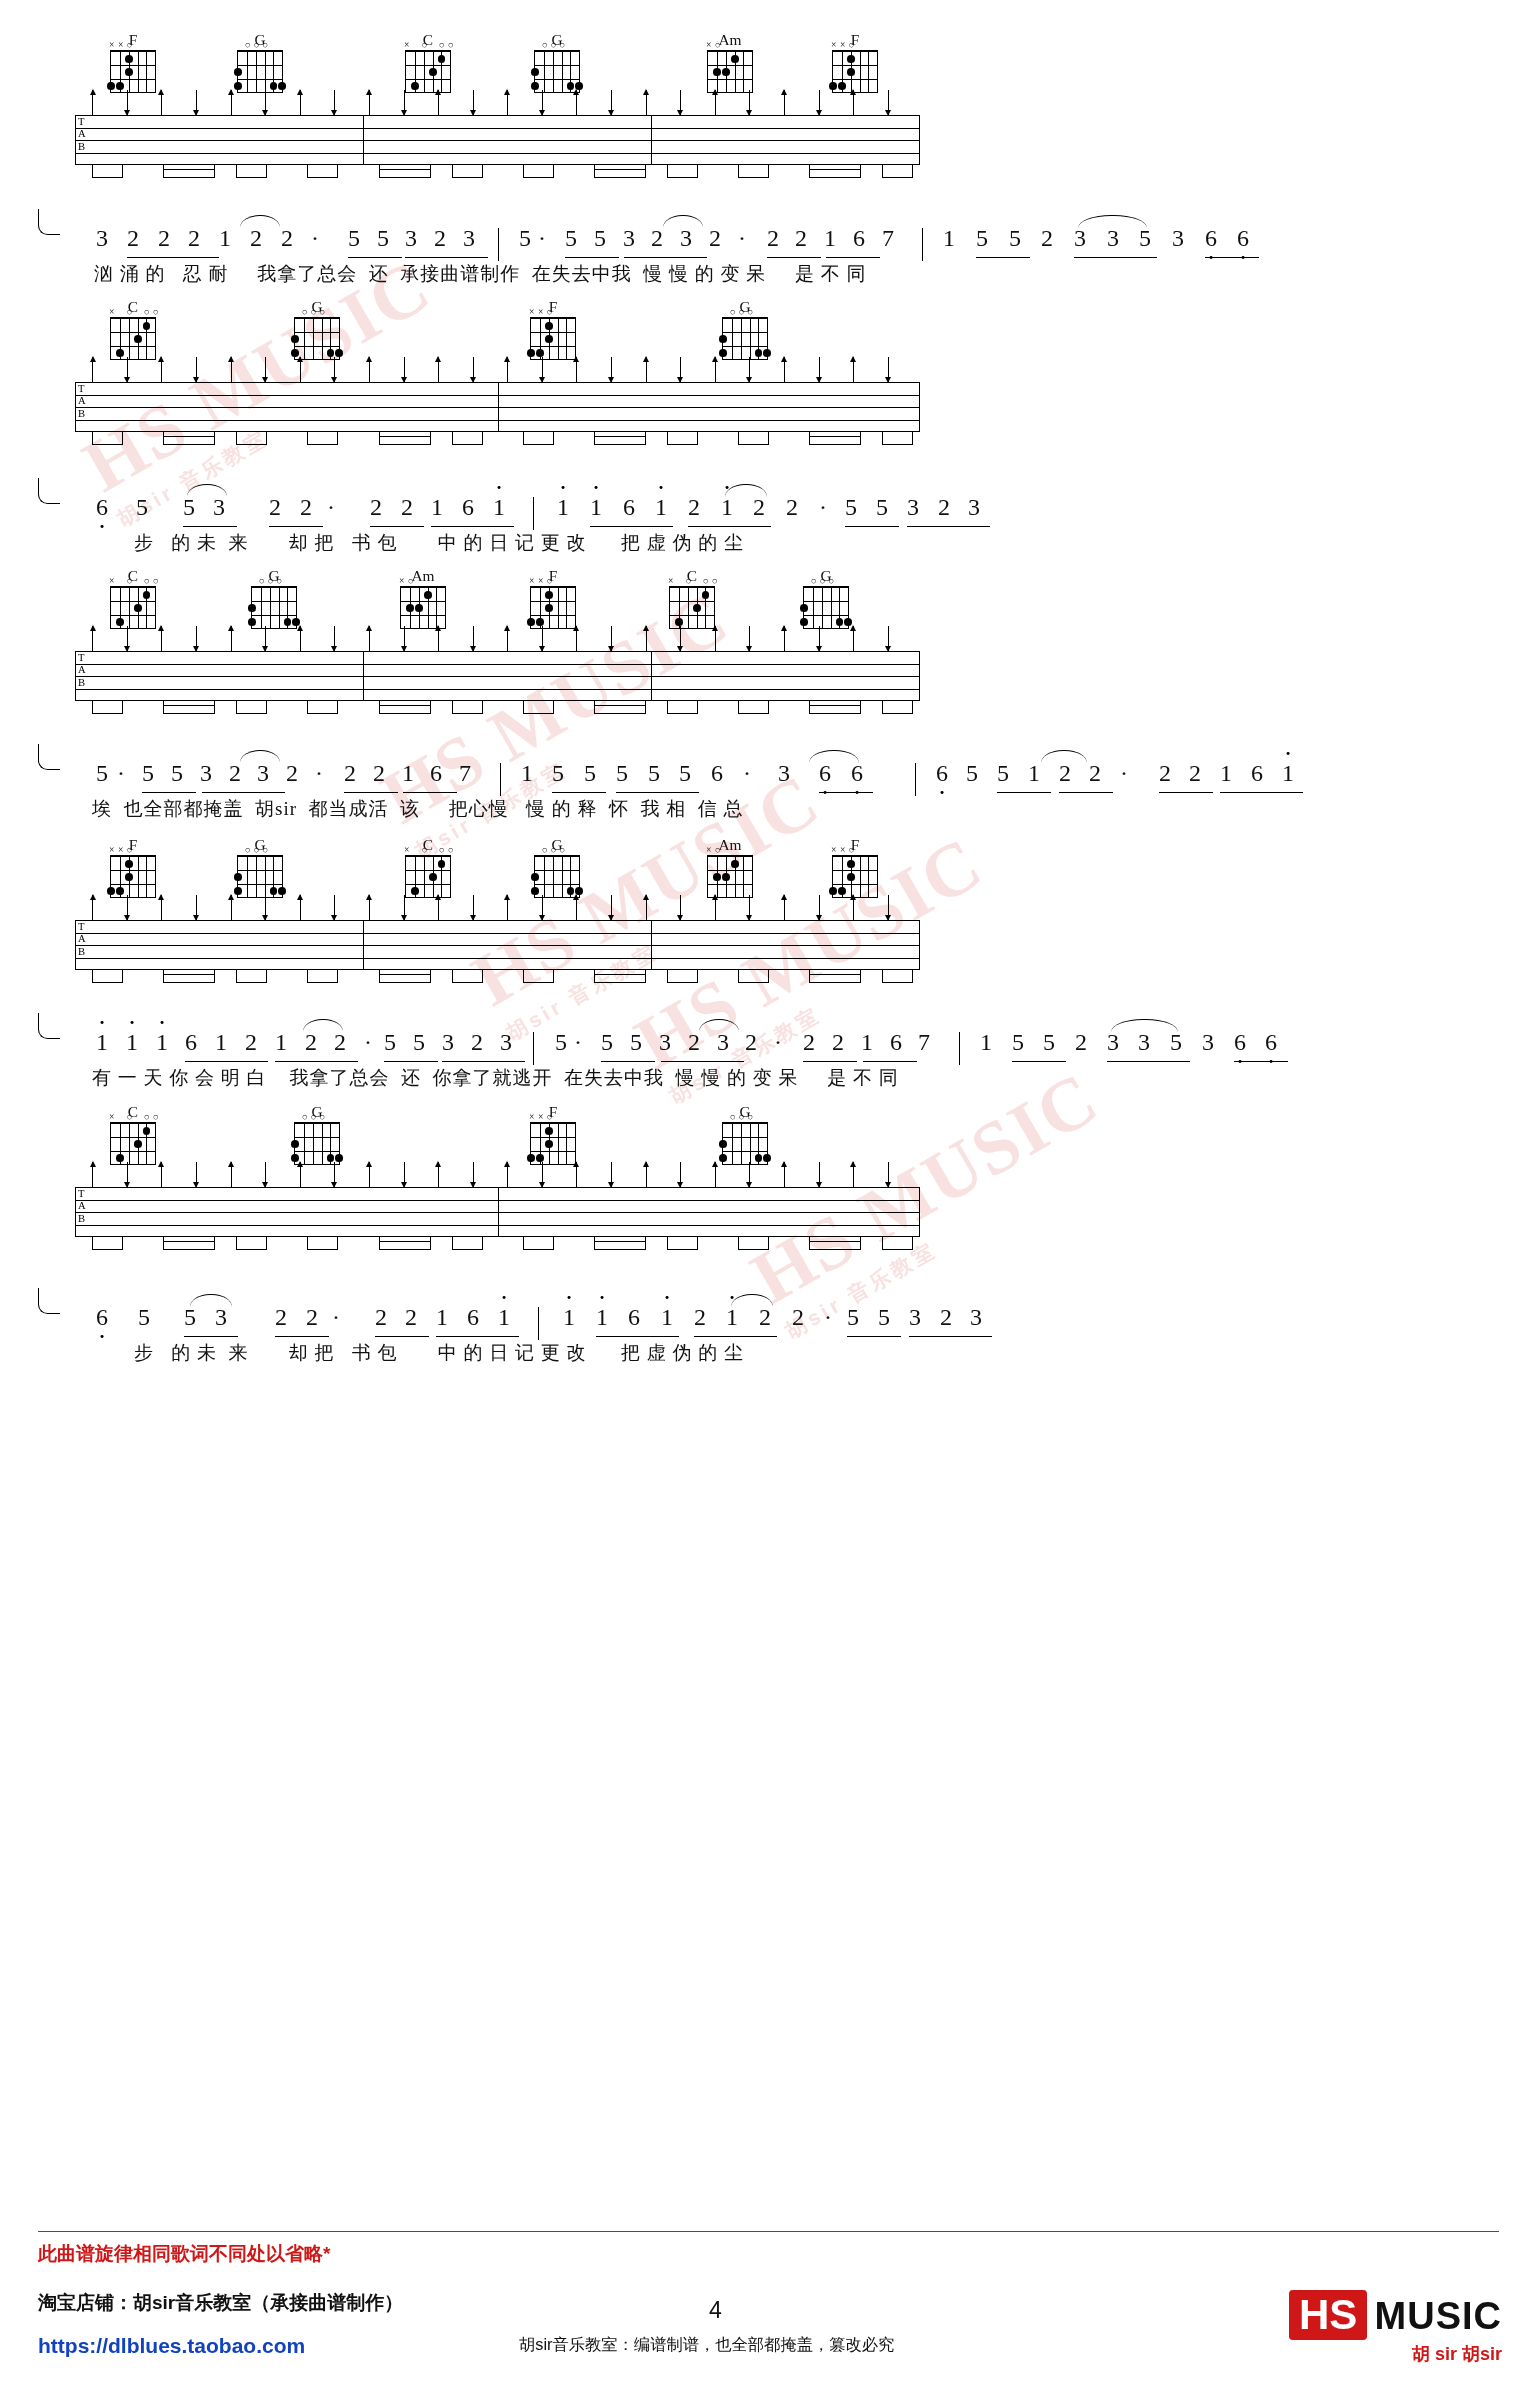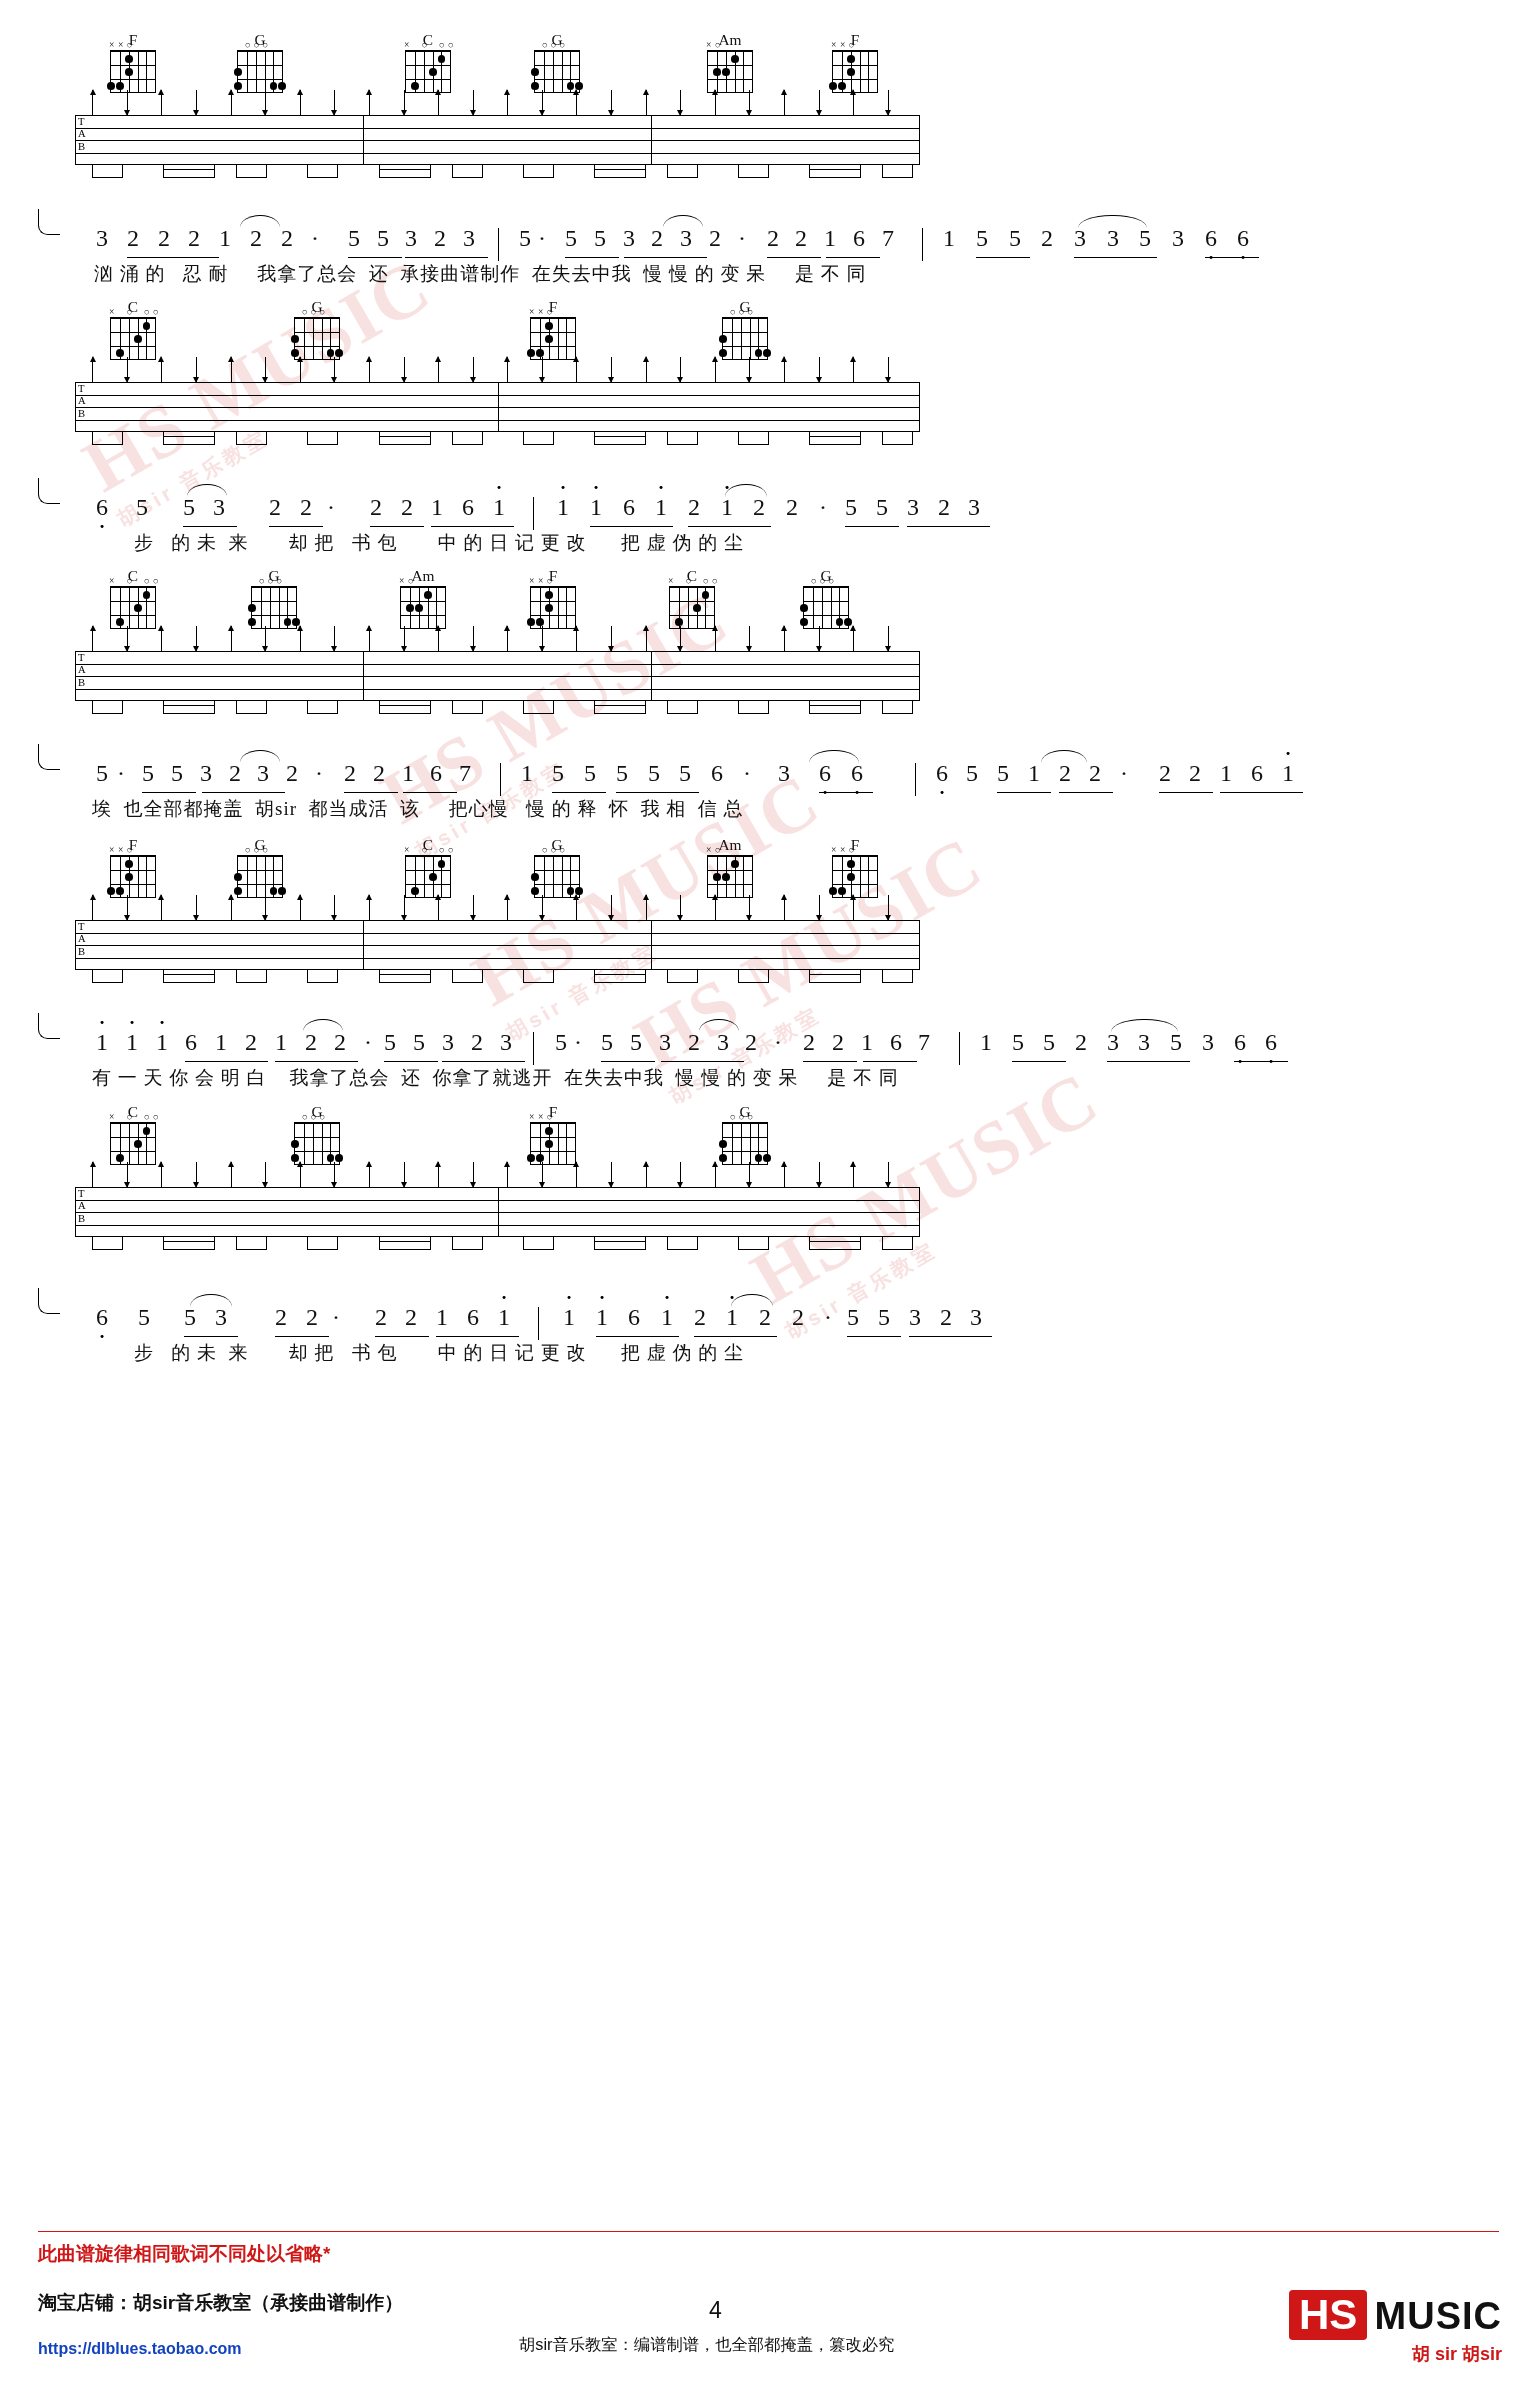--- a/index.html
+++ b/index.html
@@ -63,21 +63,21 @@
   .mbar{position:absolute;width:0;border-left:1.3px solid #000;height:33px;}
   .lyr{position:absolute;font-size:19px;line-height:19px;font-family:"Liberation Serif",serif;white-space:pre;}
 
   .hook{position:absolute;border-left:1.4px solid #000;border-bottom:1.4px solid #000;width:21px;height:25px;border-radius:0 0 0 9.6px;}
 
   
   .footer{position:absolute;left:0;bottom:0;width:1537px;}
   .fline{position:absolute;left:38px;right:38px;border-top:1.5px solid #d01717;}
   .fnote{position:absolute;left:38px;color:#d01717;font-size:19px;font-weight:bold;}
   .fshop{position:absolute;left:38px;font-size:19px;font-weight:bold;color:#111;}
-  .flink{position:absolute;left:38px;font-size:16px;font-weight:bold;color:#1142c0;margin-top:12px;}
+  .flink{position:absolute;left:38px;font-size:21px;font-weight:bold;color:#1142c0;margin-top:12px;}
   .fcredit{position:absolute;left:519px;font-size:16.3px;color:#111;}
   .pageno{position:absolute;left:709px;font-size:23px;color:#111;}
   .logo{position:absolute;right:35px;bottom:25px;text-align:left;}
   .logo .hs{display:inline-block;background:#d01717;color:#fff;font-size:42px;font-weight:bold;padding:1px 9.6px;border-radius:3.8px;font-family:"Liberation Sans",sans-serif;}
   .logo .mu{display:inline-block;color:#111;font-size:38px;font-weight:bold;margin-left:7.7px;letter-spacing:1px;}
   .logo .cn{color:#d01717;font-size:18px;font-weight:bold;margin-top:1.9px;text-align:right;}
 </style>
 </head>
 <body>
 

